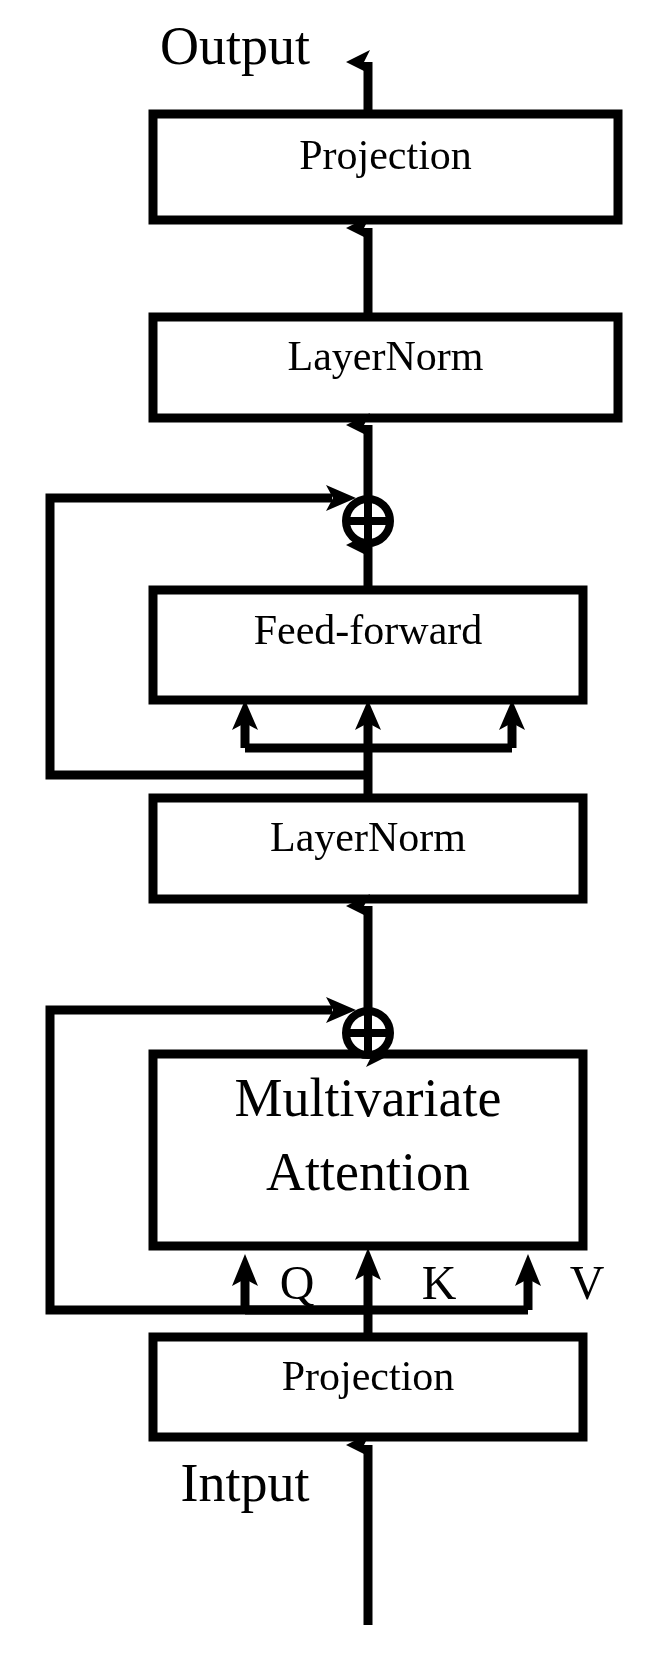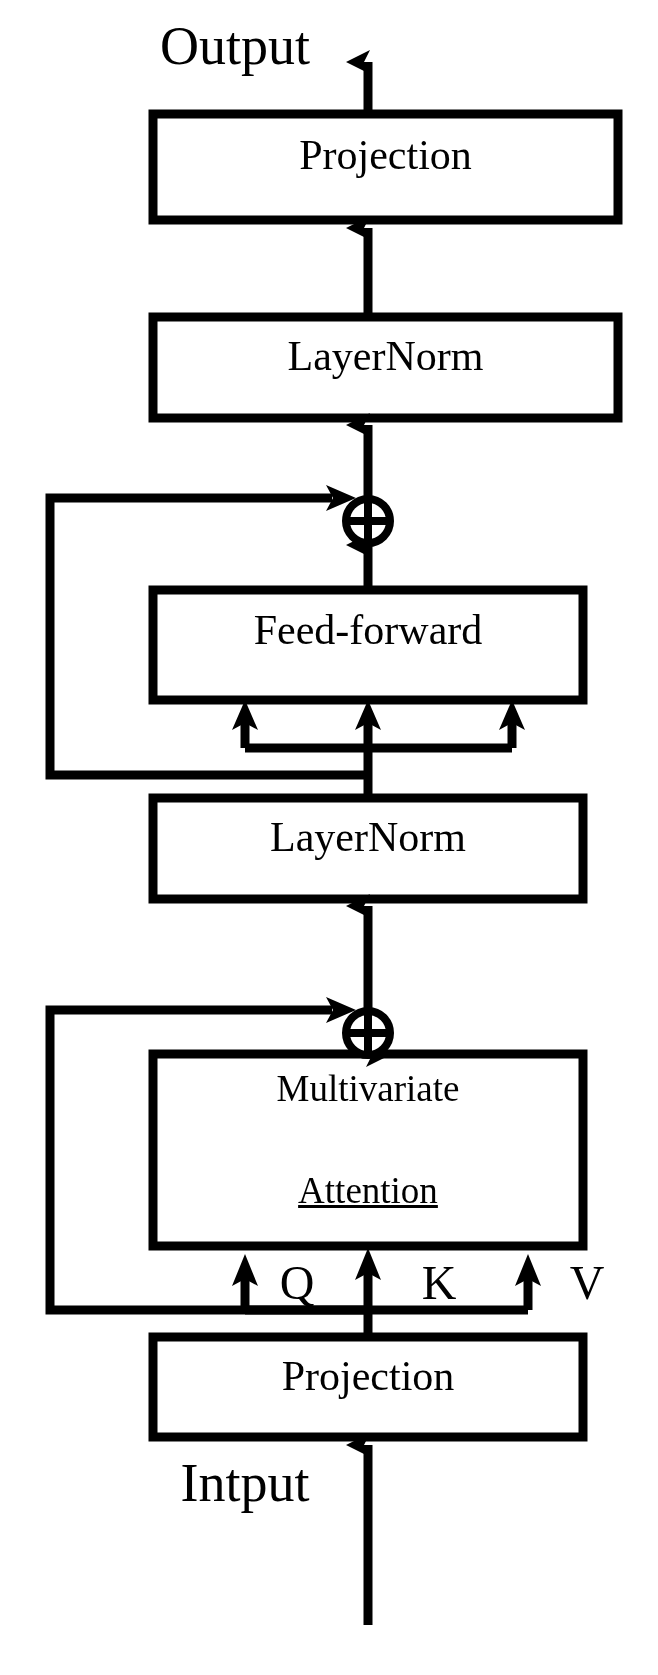--- a/index.html
+++ b/index.html
@@ -23,21 +23,21 @@
   }
   .node-label {
     position: absolute;
     text-align: center;
     color: #000000;
     white-space: pre;
     line-height: 1.06;
     pointer-events: none;
   }
   .box-label { font-size: 42px; }
-  .box-label.two-line { font-size: 37px; line-height: 1.13; }
+  .box-label.two-line { font-size: 54px; line-height: 1.13; }
   .io-label { font-size: 54px; }
   .qkv-label { font-size: 48px; }
 </style>
 </head>
 <body>
 
 <div id="figure">
 
   <svg width="658" height="1675" viewBox="0 0 658 1675">
     <defs>
@@ -135,21 +135,21 @@
 
   <div class="node-label box-label" style="left:153px; top:133px; width:465px;">Projection</div>
 
   <div class="node-label box-label" style="left:153px; top:334px; width:465px;">LayerNorm</div>
 
   <div class="node-label box-label" style="left:153px; top:608px; width:430px;">Feed-forward</div>
 
   <div class="node-label box-label" style="left:153px; top:815px; width:430px;">LayerNorm</div>
 
   <div class="node-label box-label two-line" style="left:153px; top:1068px; width:430px;">Multivariate</div>
-  <div class="node-label box-label two-line" style="left:153px; top:1170px; width:430px;text-decoration:underline;">Attention</div>
+  <div class="node-label box-label two-line" style="left:153px; top:1142px; width:430px;">Attention</div>
 
   <div class="node-label box-label" style="left:153px; top:1354px; width:430px;">Projection</div>
 
   <div class="node-label io-label" style="left:145px; top:1455px; width:200px;">Intput</div>
 
   <div class="node-label qkv-label" style="left:262px; top:1258px; width:70px;">Q</div>
   <div class="node-label qkv-label" style="left:404px; top:1258px; width:70px;">K</div>
   <div class="node-label qkv-label" style="left:552px; top:1258px; width:70px;">V</div>
 
 </div>

